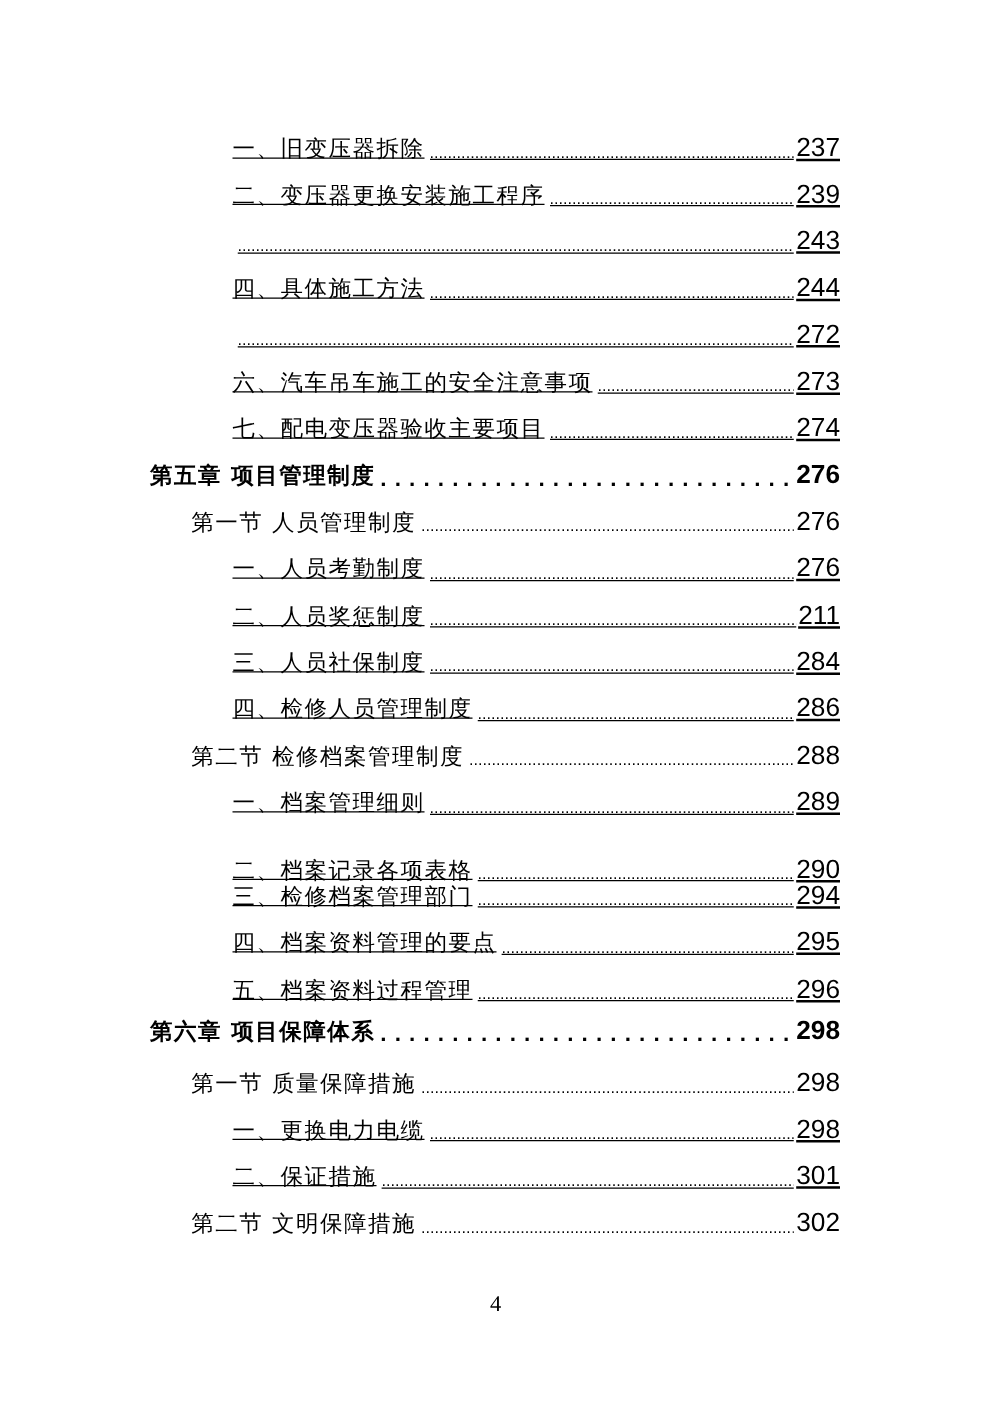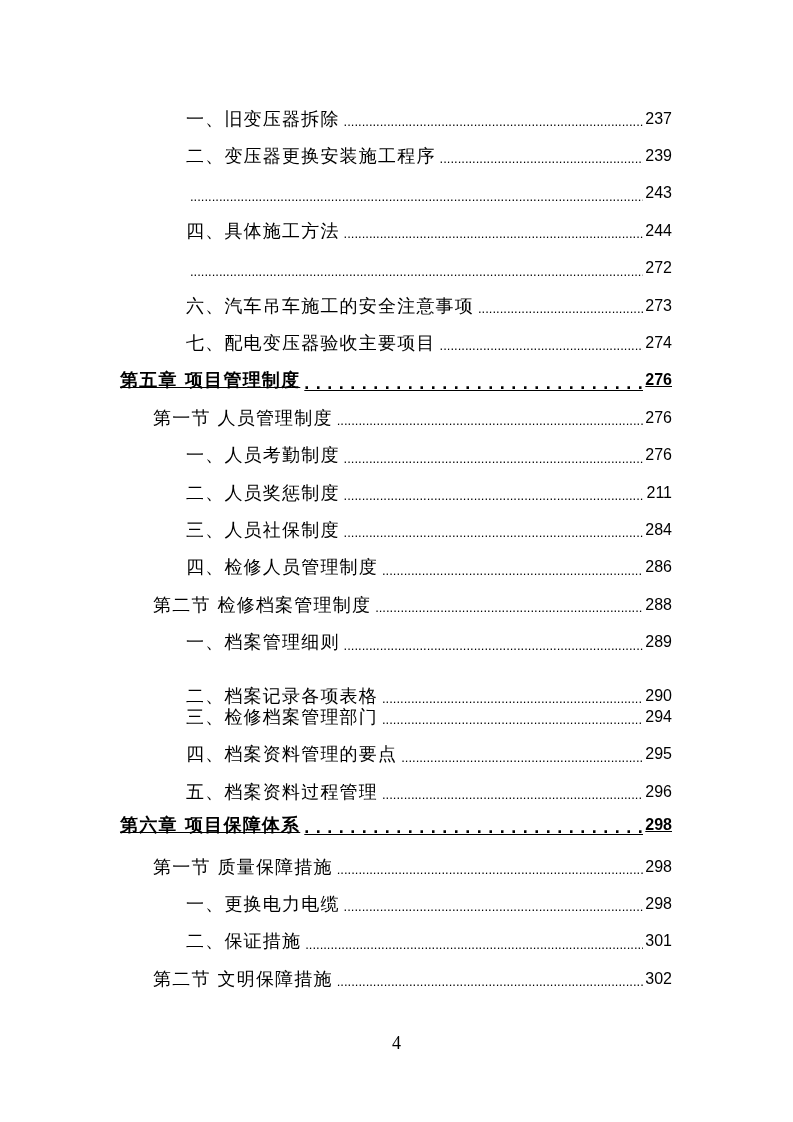--- a/index.html
+++ b/index.html
@@ -6,24 +6,24 @@
   body { width: 793px; height: 1122px; position: relative; overflow: hidden;
          font-family: "DejaVu Sans", "Liberation Sans", sans-serif; color: #000; }
   .toc { position: absolute; left: 0; top: 100px; width: 793px; }
   .row { position: absolute; height: 37px; display: flex; align-items: center;
          right: 121px; font-size: 18px; letter-spacing: 1.2px; white-space: nowrap; }
   .row .label { flex: 0 0 auto; }
   .row .dots { flex: 1 1 auto; overflow: hidden; margin: 0 2px 0 4px;
                font-family: "Liberation Sans", sans-serif; font-size: 13px; letter-spacing: 0;
                align-self: flex-end; padding-bottom: 9px; line-height: 1; }
   .row .dots::before { content: "........................................................................................................................................................................................................................................"; }
-  .row .page { flex: 0 0 auto; font-family: "Liberation Sans", sans-serif; font-size: 16px; letter-spacing: 0; }
-  .lvl3 { left: 186px; }
+  .row .page { flex: 0 0 auto; font-family: "Liberation Sans", sans-serif; font-size: 21px; letter-spacing: 0; }
+  .lvl3 { left: 186px; text-decoration: underline; }
   .lvl2 { left: 153px; }
-  .lvl1 { left: 120px; font-weight: bold; text-decoration: underline; }
+  .lvl1 { left: 120px; font-weight: bold; }
   .lvl1 .dots { font-size: 18px; letter-spacing: 6.5px; font-weight: bold; padding-bottom: 7px; }
   .lvl1 .dots::before { content: "..................................................................................."; }
   .lvl1 .page { font-weight: bold; }
   .footer { position: absolute; top: 1033px; left: 0; width: 793px; text-align: center;
             font-family: "Liberation Serif", serif; font-size: 18px; }
 </style>
 </head>
 <body>
 
 <div class="toc">

